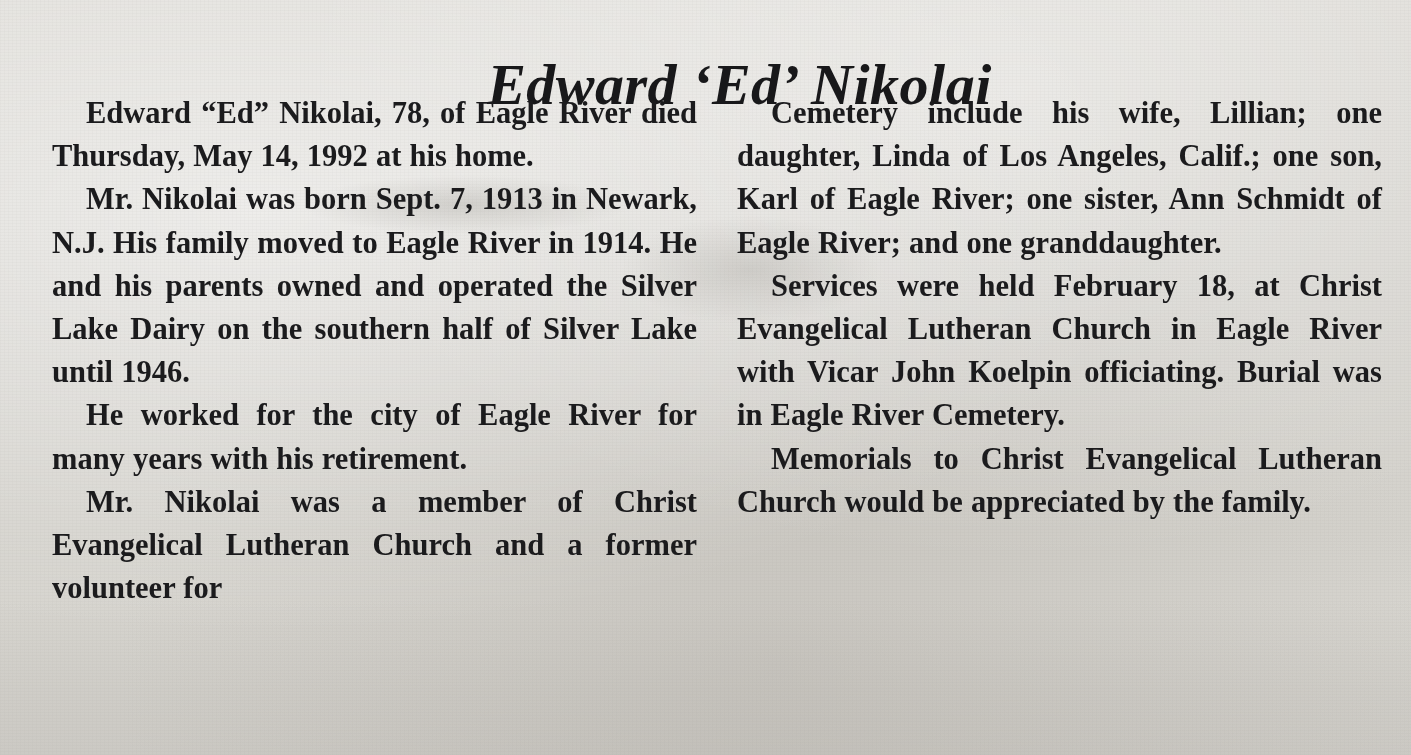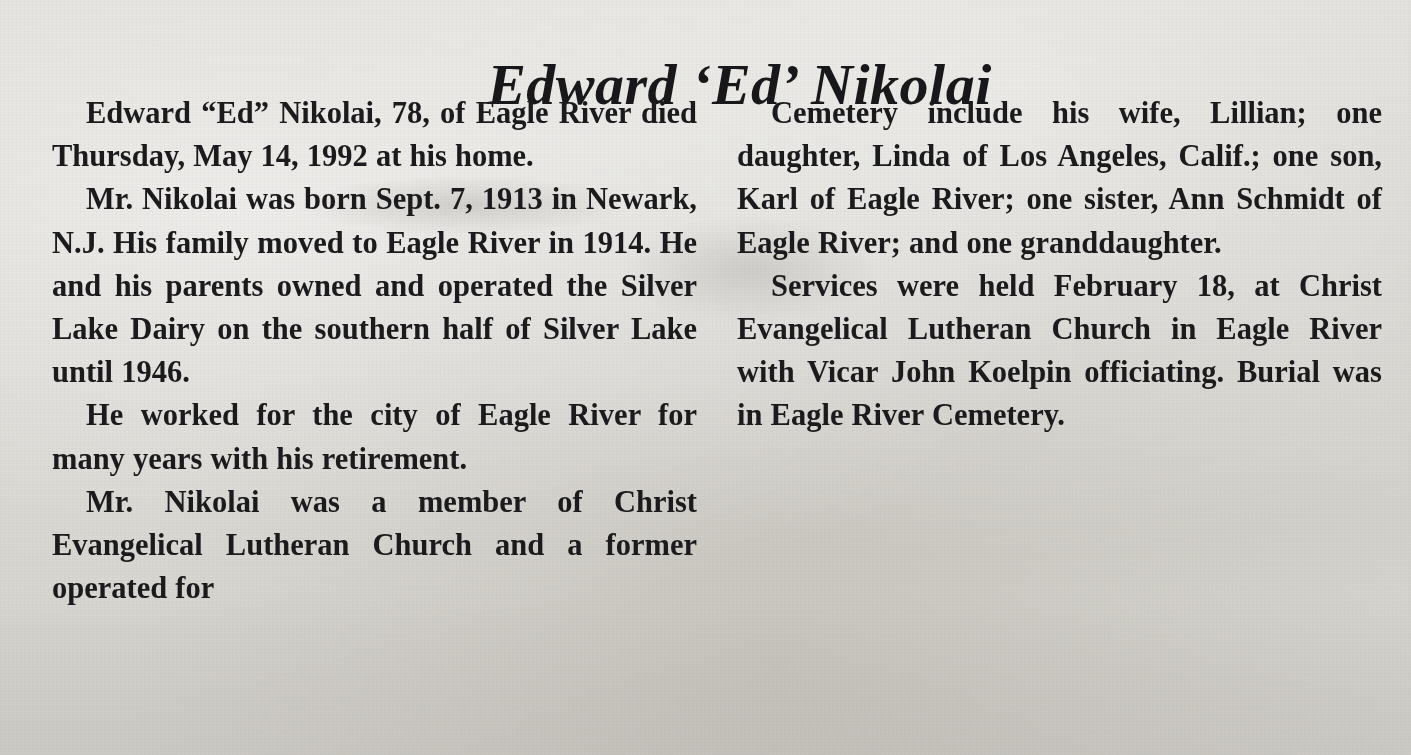--- a/index.html
+++ b/index.html
@@ -109,20 +109,21 @@
   <div class="smudge-b"></div>
   <div class="smudge-c"></div>
 
   <h1 class="headline">Edward ‘Ed’ Nikolai</h1>
 
   <div class="columns">
     <div class="col">
       <p>Edward “Ed” Nikolai, 78, of Eagle River died Thursday, May 14, 1992 at his home.</p>
       <p>Mr. Nikolai was born Sept. 7, 1913 in Newark, N.J. His family moved to Eagle River in 1914. He and his parents owned and operated the Silver Lake Dairy on the southern half of Silver Lake until 1946.</p>
       <p>He worked for the city of Eagle River for many years with his retirement.</p>
-      <p>Mr. Nikolai was a member of Christ Evangelical Lutheran Church and a former operated for</p>
+      <p>Mr. Nikolai was a member of Christ Evangelical Lutheran Church and a former volunteer for</p>
     </div>
     <div class="col">
       <p>Cemetery include his wife, Lillian; one daughter, Linda of Los Angeles, Calif.; one son, Karl of Eagle River; one sister, Ann Schmidt of Eagle River; and one granddaughter.</p>
       <p>Services were held February 18, at Christ Evangelical Lutheran Church in Eagle River with Vicar John Koelpin officiating. Burial was in Eagle River Cemetery.</p>
+      <p>Memorials to Christ Evangelical Lutheran Church would be appreciated by the family.</p>
     </div>
   </div>
 </div>
 
 </body></html>

